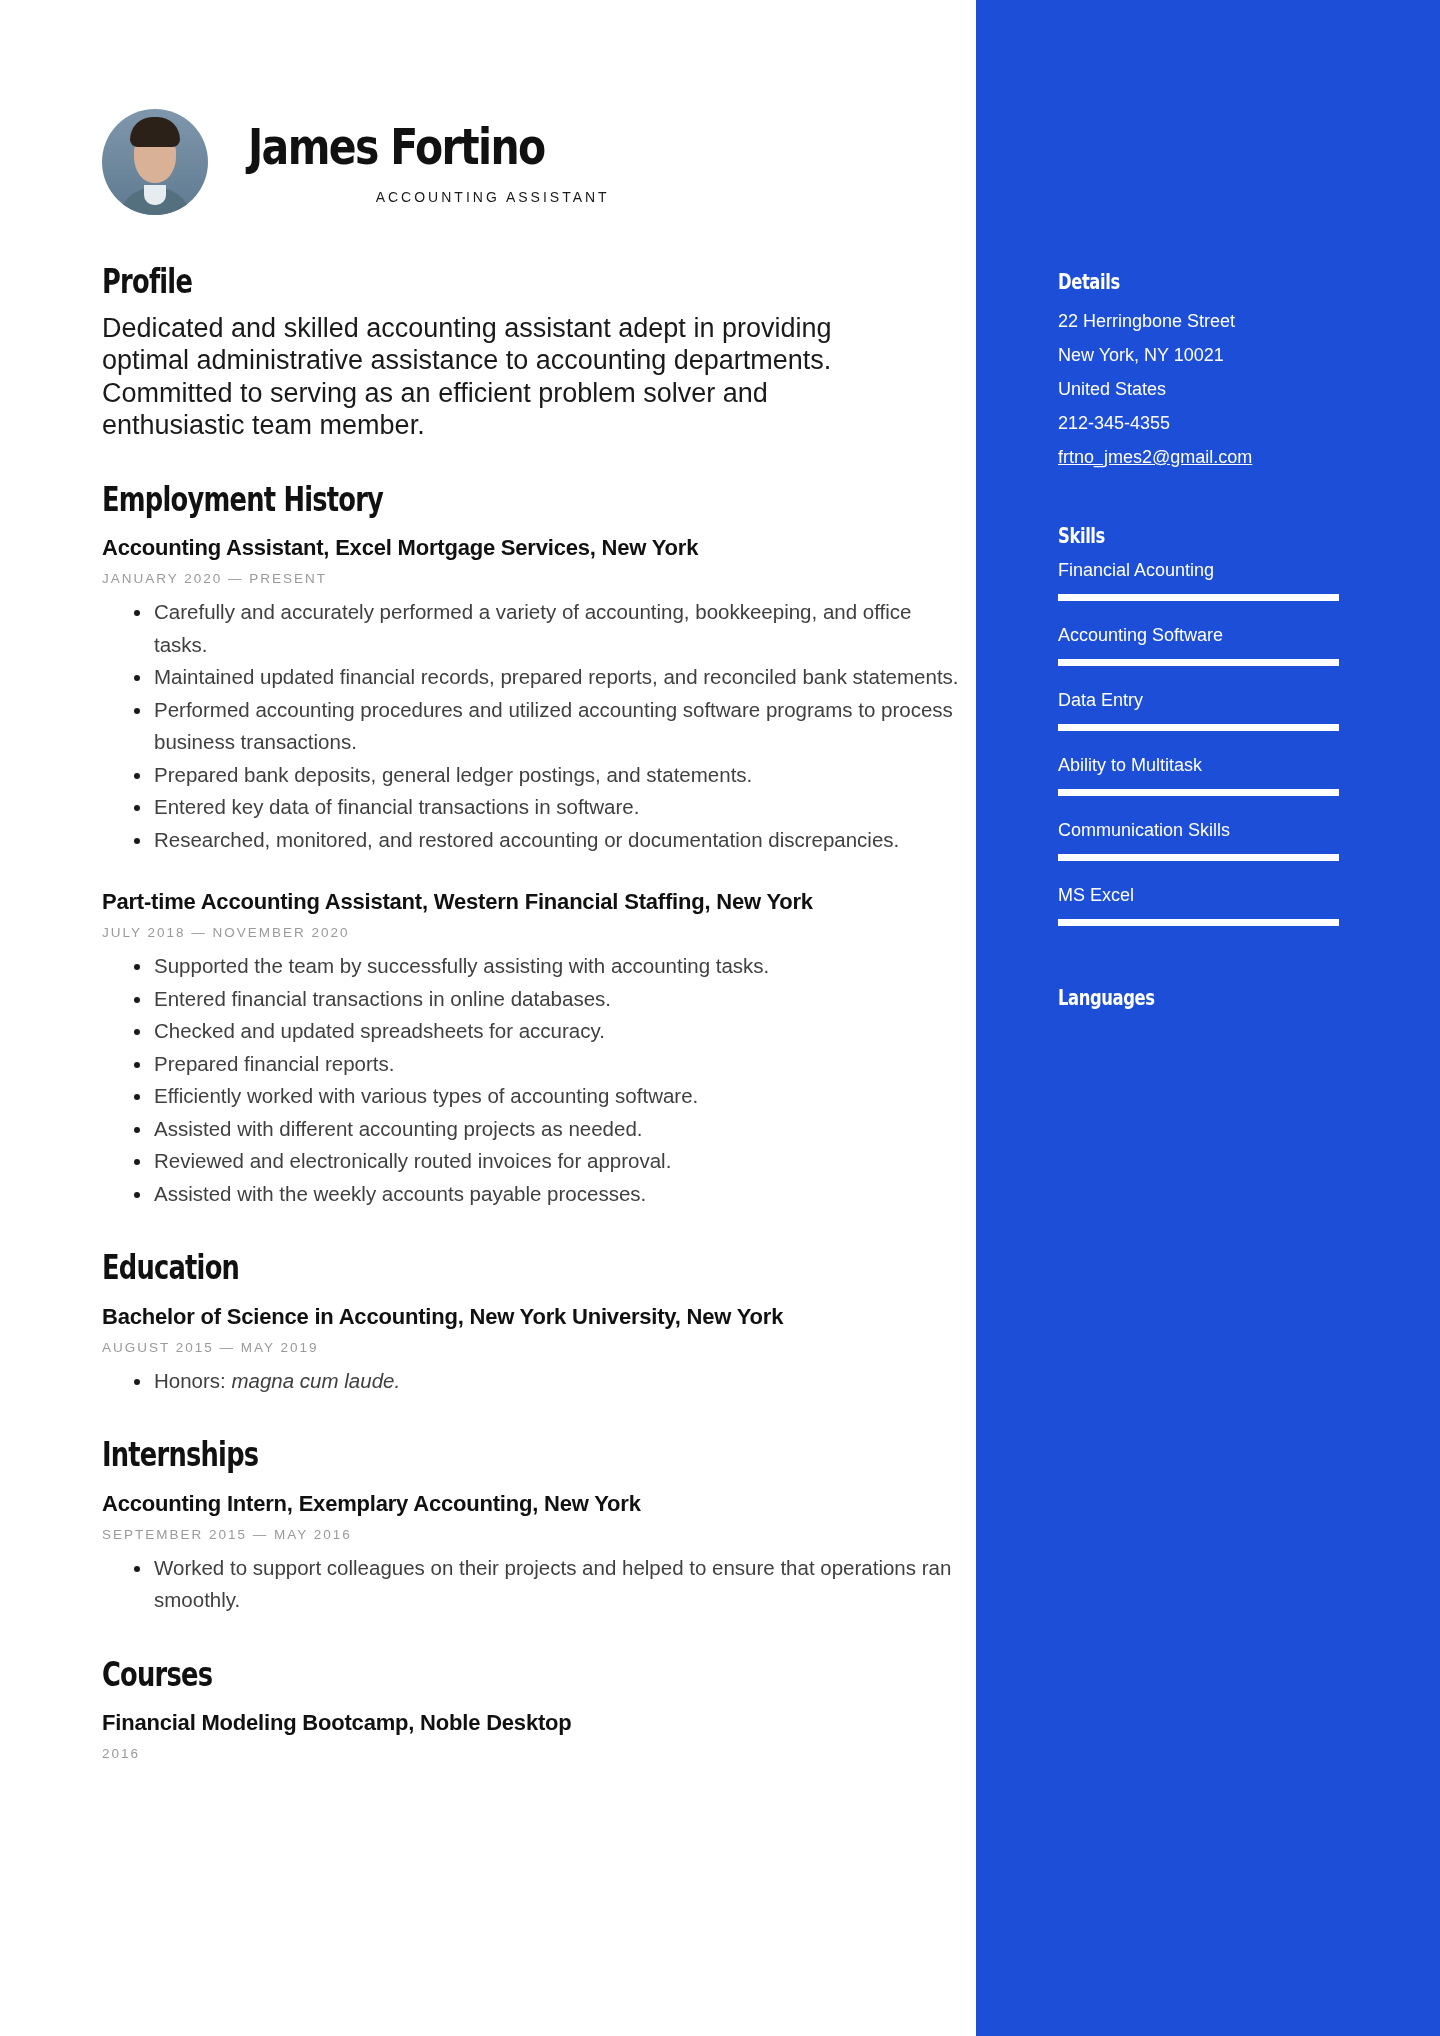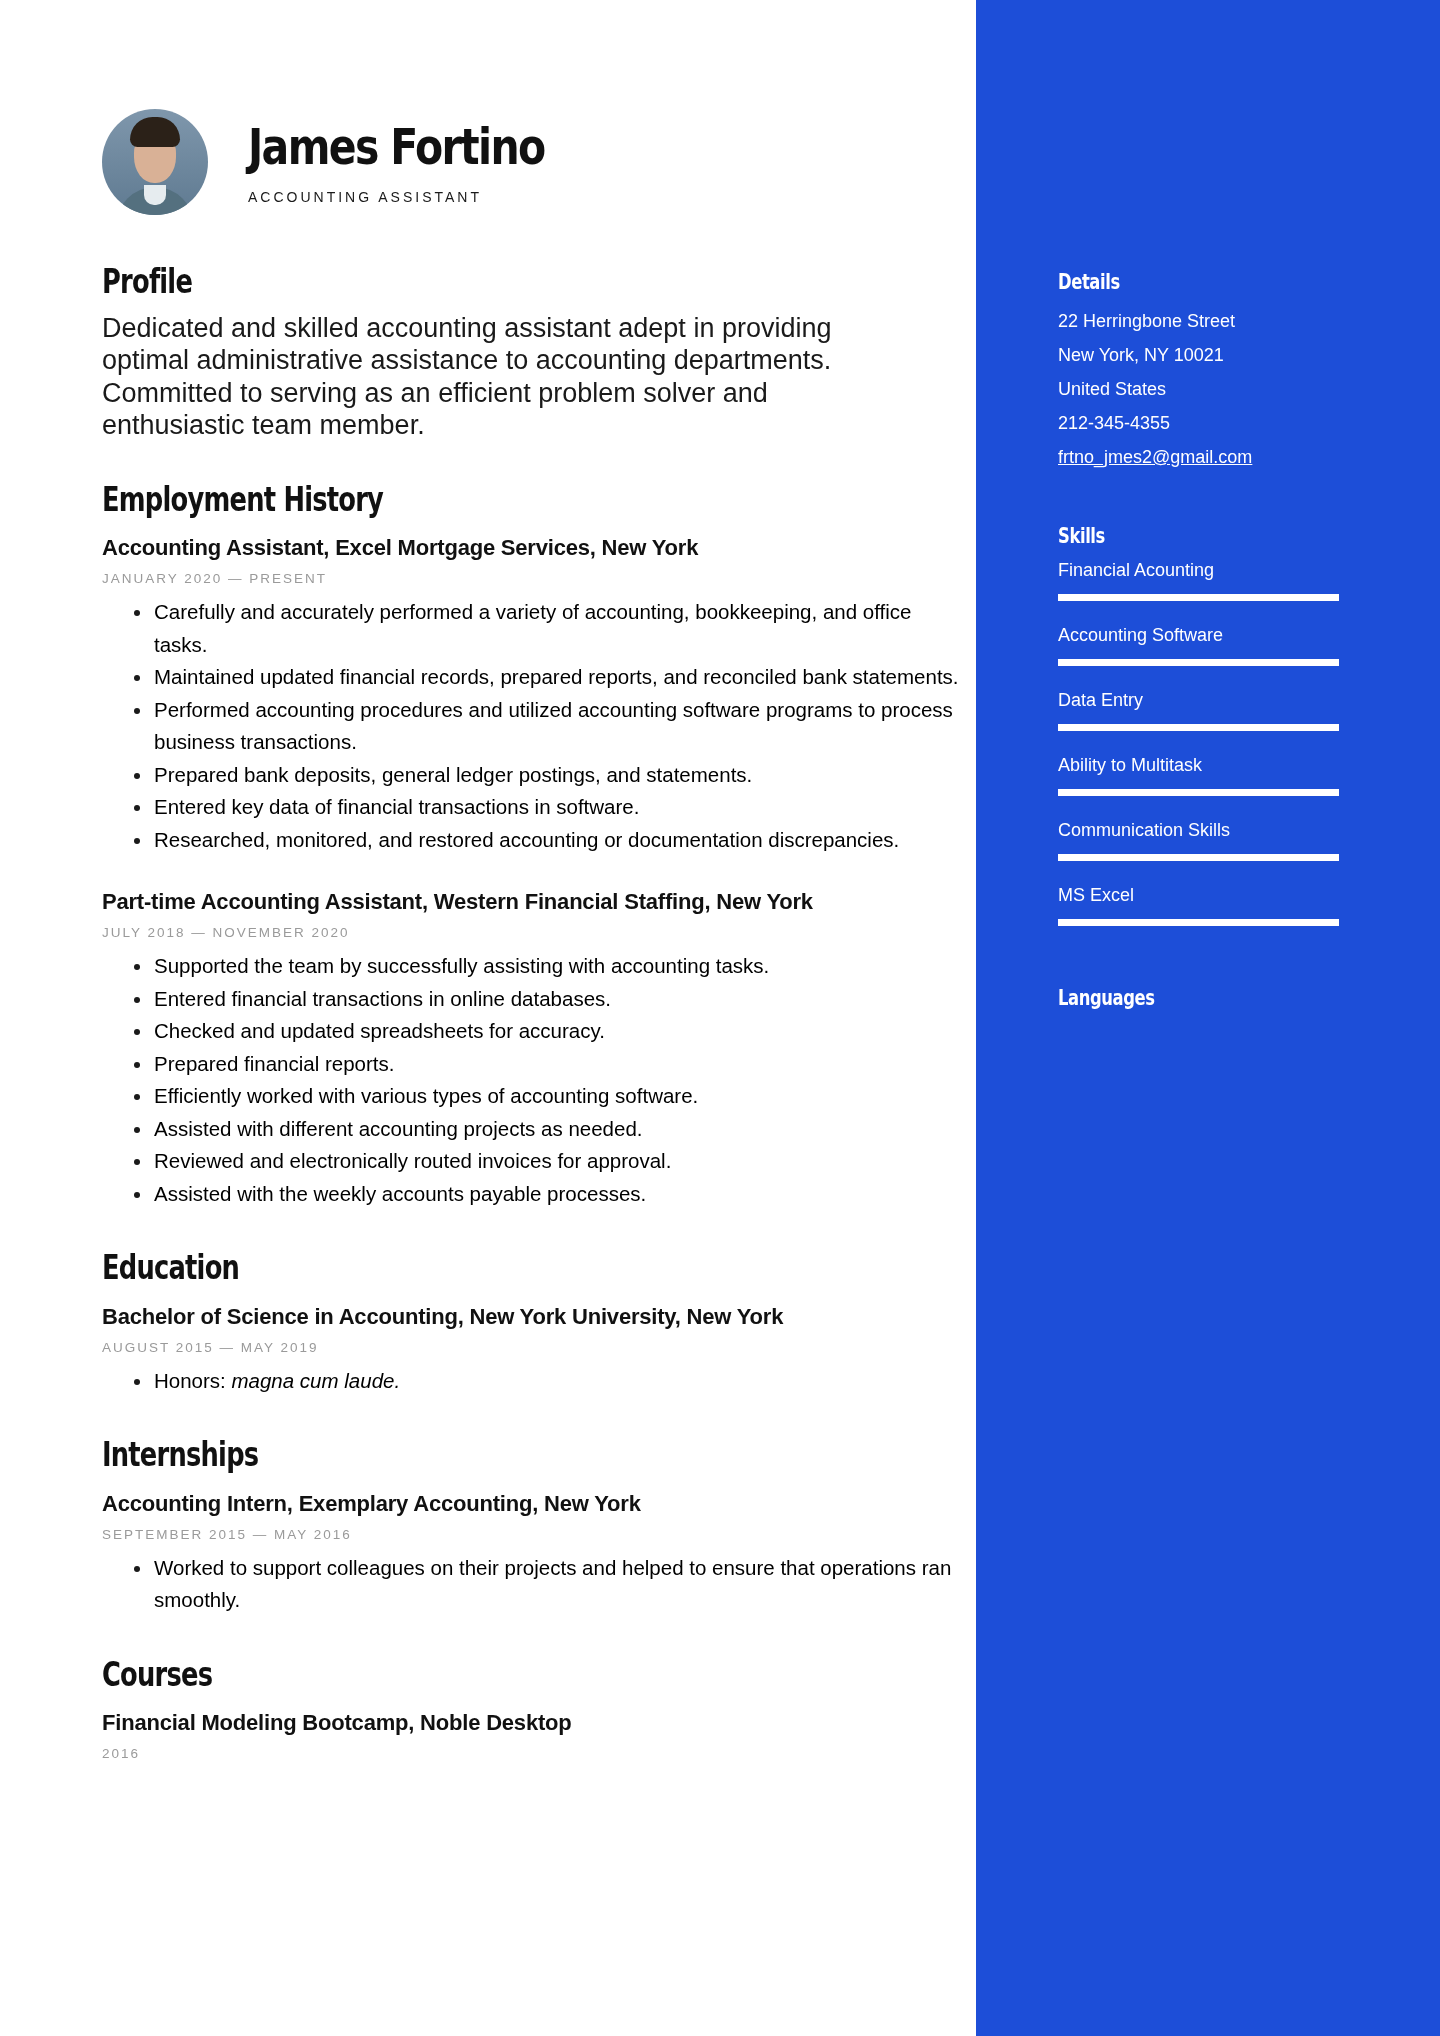--- a/index.html
+++ b/index.html
@@ -11,31 +11,31 @@
 
   
   .header { display: flex; align-items: center; height: 108px; }
   .avatar { width: 106px; height: 106px; border-radius: 50%; overflow: hidden; background: radial-gradient(circle at 50% 40%, #d8b49a 0 24%, transparent 25%), linear-gradient(180deg, #7f97ac 0%, #5f7a91 100%); position: relative; flex-shrink: 0; }
   .avatar .hair { position: absolute; left: 28px; top: 8px; width: 50px; height: 30px; background: #2b2118; border-radius: 24px 24px 8px 8px; }
   .avatar .face { position: absolute; left: 32px; top: 20px; width: 42px; height: 54px; background: #d9b196; border-radius: 45% 45% 48% 48%; }
   .avatar .shirt { position: absolute; left: 14px; top: 78px; width: 78px; height: 40px; background: #54707f; border-radius: 40px 40px 0 0; }
   .avatar .collar { position: absolute; left: 42px; top: 76px; width: 22px; height: 20px; background: #e6ecef; border-radius: 0 0 10px 10px; }
   .header-text { margin-left: 40px; }
   .name { font-family: "DejaVu Sans", sans-serif; font-weight: bold; font-size: 50px; letter-spacing: -2px; color: #111111; transform: scaleX(0.82); transform-origin: left center; white-space: nowrap; line-height: 1.1; }
-  .job-title { font-size: 14px; letter-spacing: 3px; color: #1a1a1a; margin-top: 14px; }
+  .job-title { font-size: 14px; letter-spacing: 3px; color: #1a1a1a; margin-top: 14px; text-align: right; }
 
   
   .section-title { font-family: "DejaVu Sans", sans-serif; font-weight: bold; font-size: 33px; color: #111111; transform: scaleX(0.78); transform-origin: left center; white-space: nowrap; letter-spacing: -1px; line-height: 1.2; }
   .profile { margin-top: 46px; }
   .profile p { font-size: 27px; line-height: 32.5px; color: #1a1a1a; margin-top: 10px; width: 800px; }
   .section { margin-top: 38px; }
   .entry-title { font-size: 22px; font-weight: bold; color: #111111; margin-top: 14px; line-height: 30px; letter-spacing: -0.2px; }
   .entry-date { font-size: 13.5px; letter-spacing: 2px; color: #9a9a9a; margin-top: 8px; text-transform: uppercase; }
   .bullets { list-style: none; margin-top: 10px; padding-left: 52px; width: 860px; }
-  .bullets li { position: relative; font-size: 20.5px; line-height: 32.5px; color: #000000; }
+  .bullets li { position: relative; font-size: 20.5px; line-height: 32.5px; color: #404040; }
   .bullets li::before { content: ""; position: absolute; left: -20px; top: 14px; width: 6px; height: 6px; border-radius: 50%; background: #1a1a1a; }
   .entry + .entry { margin-top: 31px; }
   .italic { font-style: italic; }
 
   
   .side-title { font-family: "DejaVu Sans", sans-serif; font-weight: bold; font-size: 21px; color: #ffffff; transform: scaleX(0.78); transform-origin: left center; white-space: nowrap; letter-spacing: -0.5px; line-height: 28px; }
   .details-list { margin-top: 8px; }
   .details-list div { font-size: 18px; line-height: 34px; color: #ffffff; }
   .details-list a { color: #ffffff; text-decoration: underline; }
   .side-section { margin-top: 48px; }

